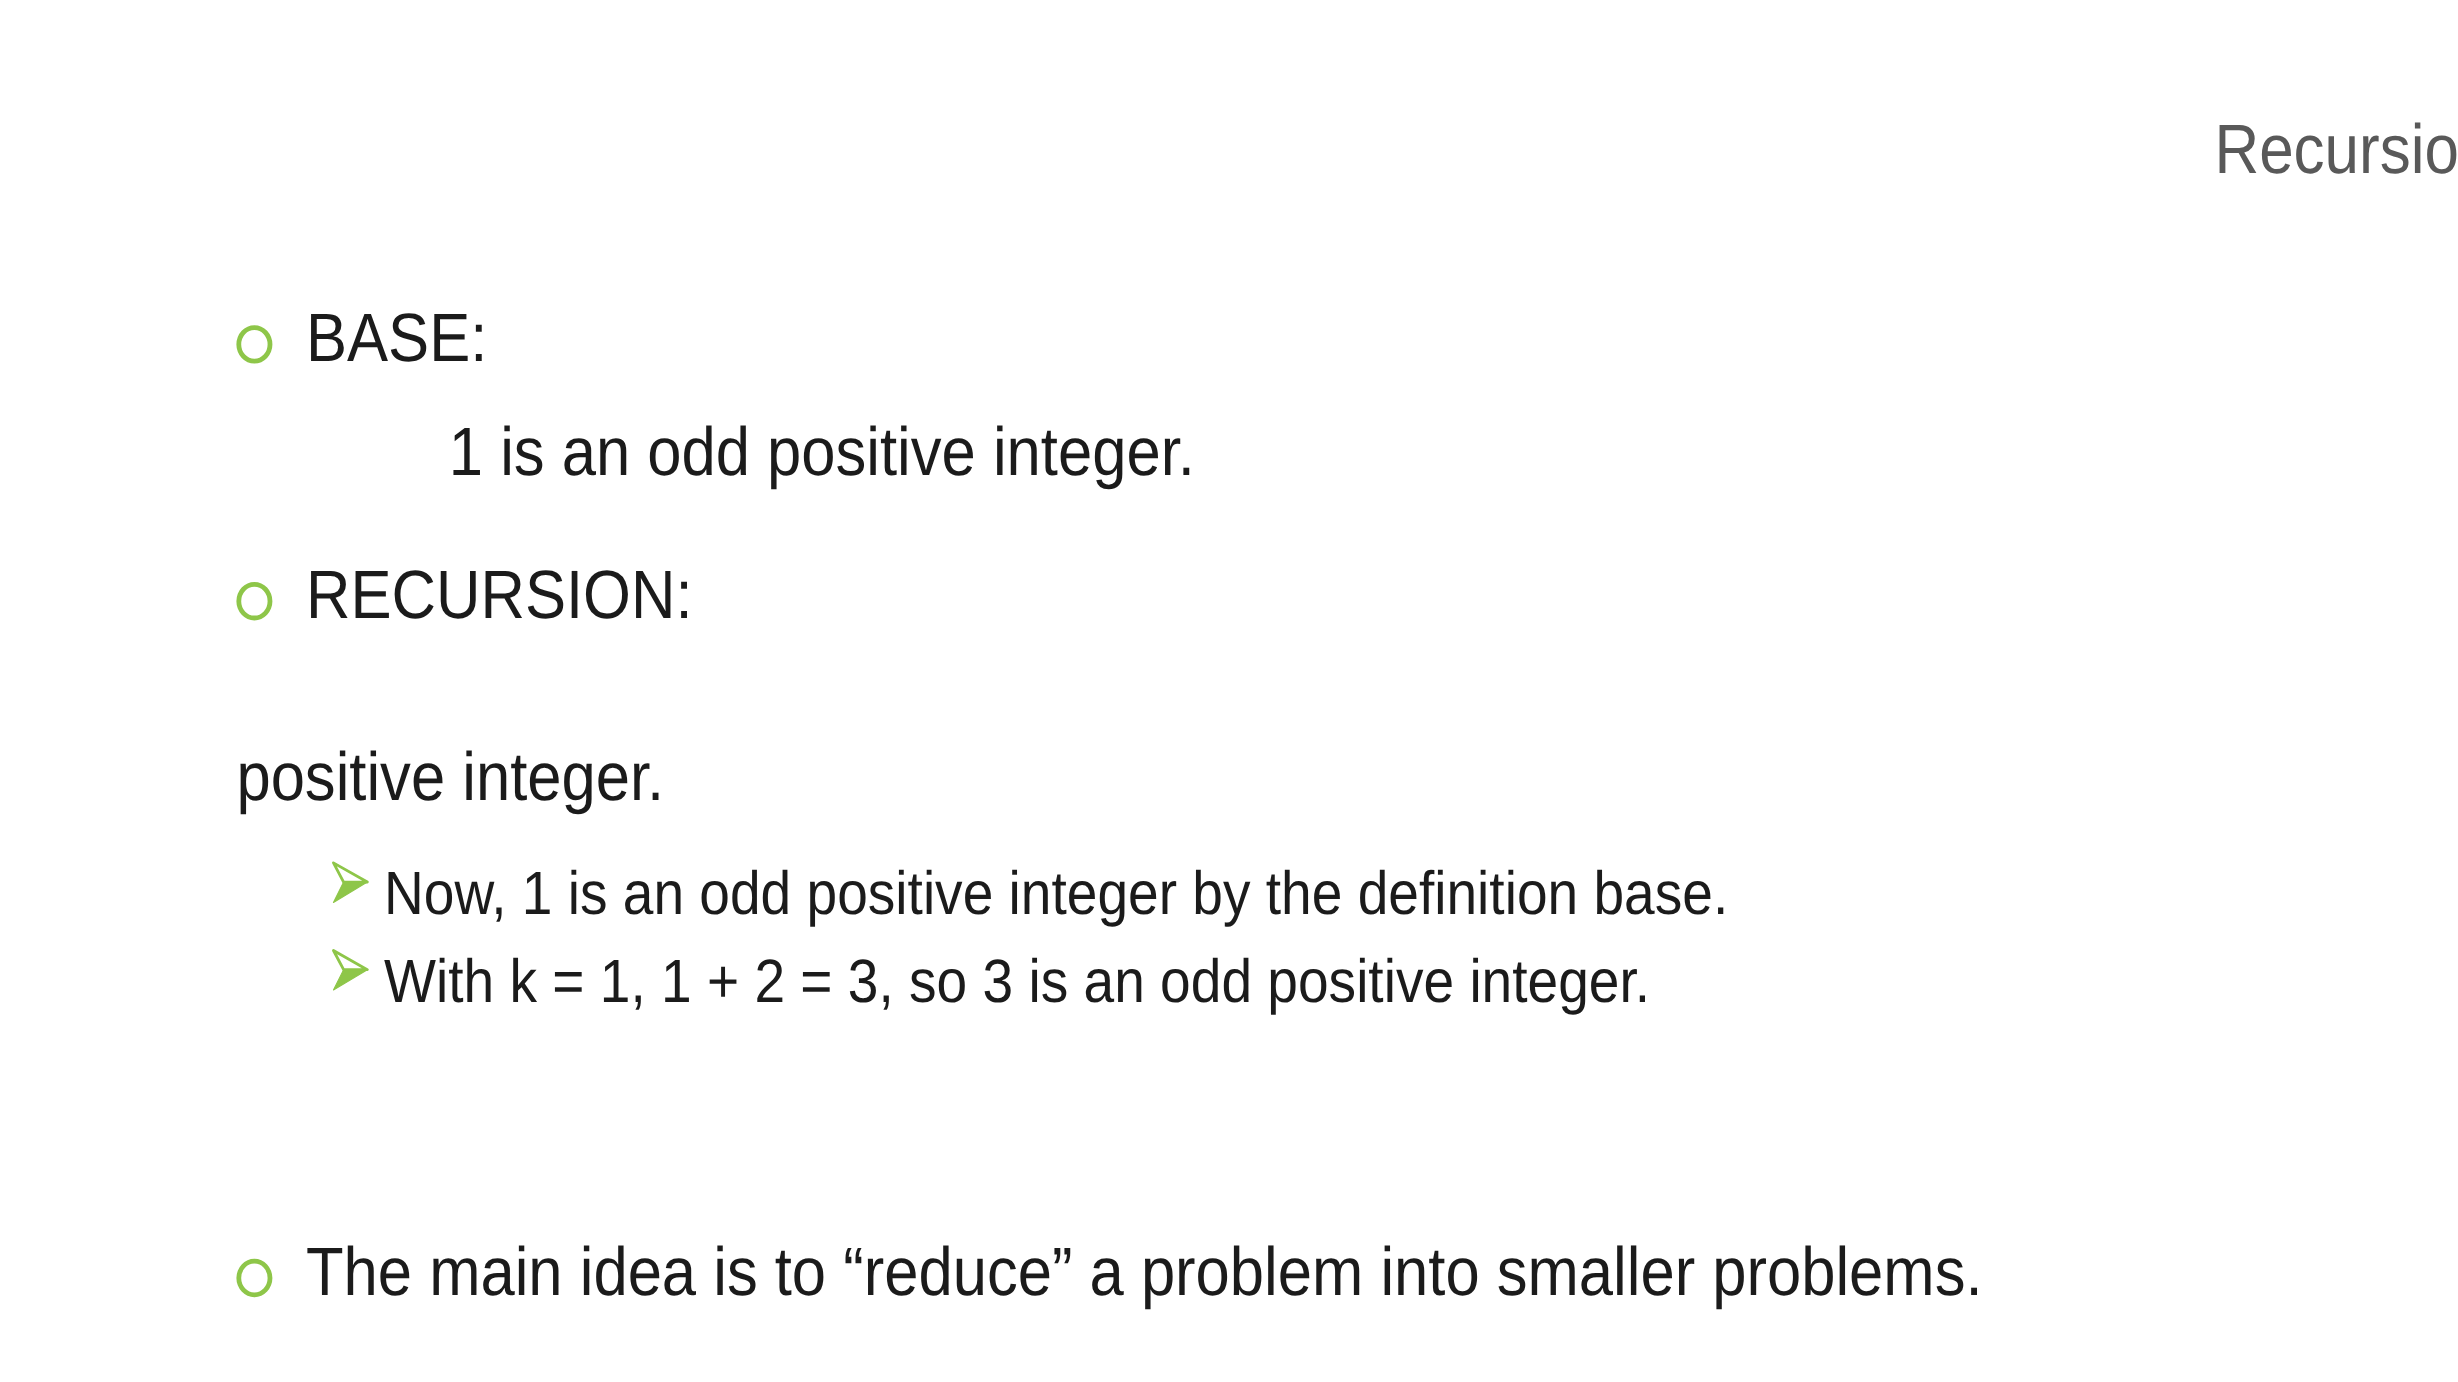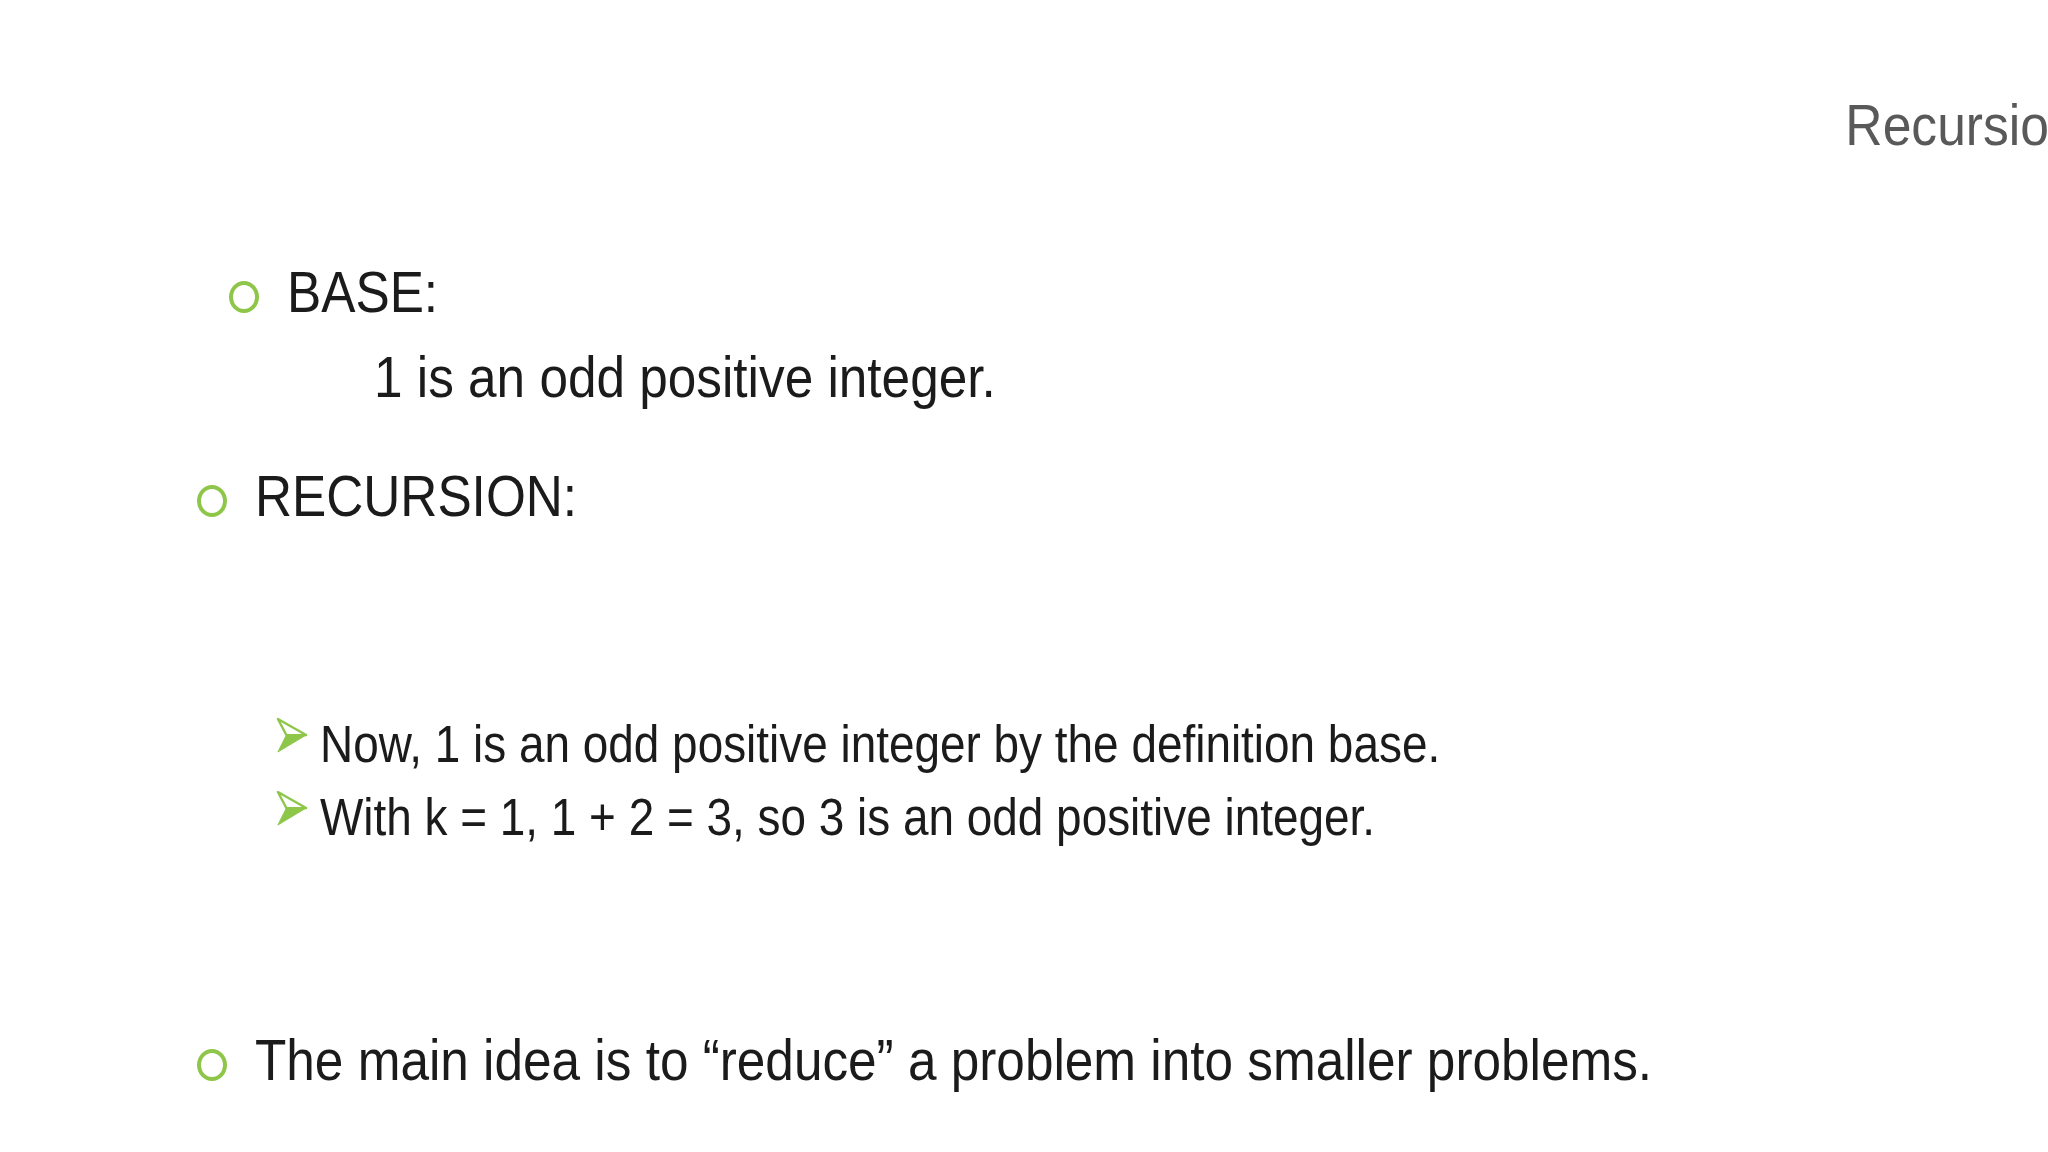--- a/index.html
+++ b/index.html
@@ -55,21 +55,21 @@
     box-sizing: content-box;
   }
   
   .abul {
     position: absolute;
     left: -44px; top: 3px;
     width: 32px; height: 38px;
   }
 
   
-  .l0 { top: 258px;  left: 255px; margin-left: 32px; }
+  .l0 { top: 248px;  left: 255px; }
   .l1 { top: 343px;  left: 374px; }
   .l2 { top: 442px;  left: 255px; margin-top: 20px; }
   .l3 { top: 536px;  left: 358px; }
   .l4 { top: 614px;  left: 197px; }
   .l5 { top: 714px;  left: 320px; }
   .l6 { top: 787px;  left: 320px; }
   .l7 { top: 865px;  left: 320px; }
   .l8 { top: 948px;  left: 320px; }
   .l9 { top: 1026px; left: 255px; }
 </style>
@@ -88,20 +88,23 @@
   <div class="line big l1">
     <span class="text">1 is an odd positive integer.</span>
   </div>
 
   <div class="line big l2">
     <span class="cbul"></span>
     <span class="text">RECURSION:</span>
   </div>
 
 
+  <div class="line big l4">
+    <span class="text">positive integer.</span>
+  </div>
 
   <div class="line sub l5">
     <svg class="abul" viewBox="0 0 34 40">
       <polygon points="2,2 32,19 11,19" fill="#ffffff" stroke="#8ec649" stroke-width="2.5" stroke-linejoin="round"></polygon>
       <polygon points="11,19 32,19 2,37" fill="#8ec649" stroke="#8ec649" stroke-width="1" stroke-linejoin="round"></polygon>
     </svg>
     <span class="text">Now, 1 is an odd positive integer by the definition base.</span>
   </div>
 
   <div class="line sub l6">

